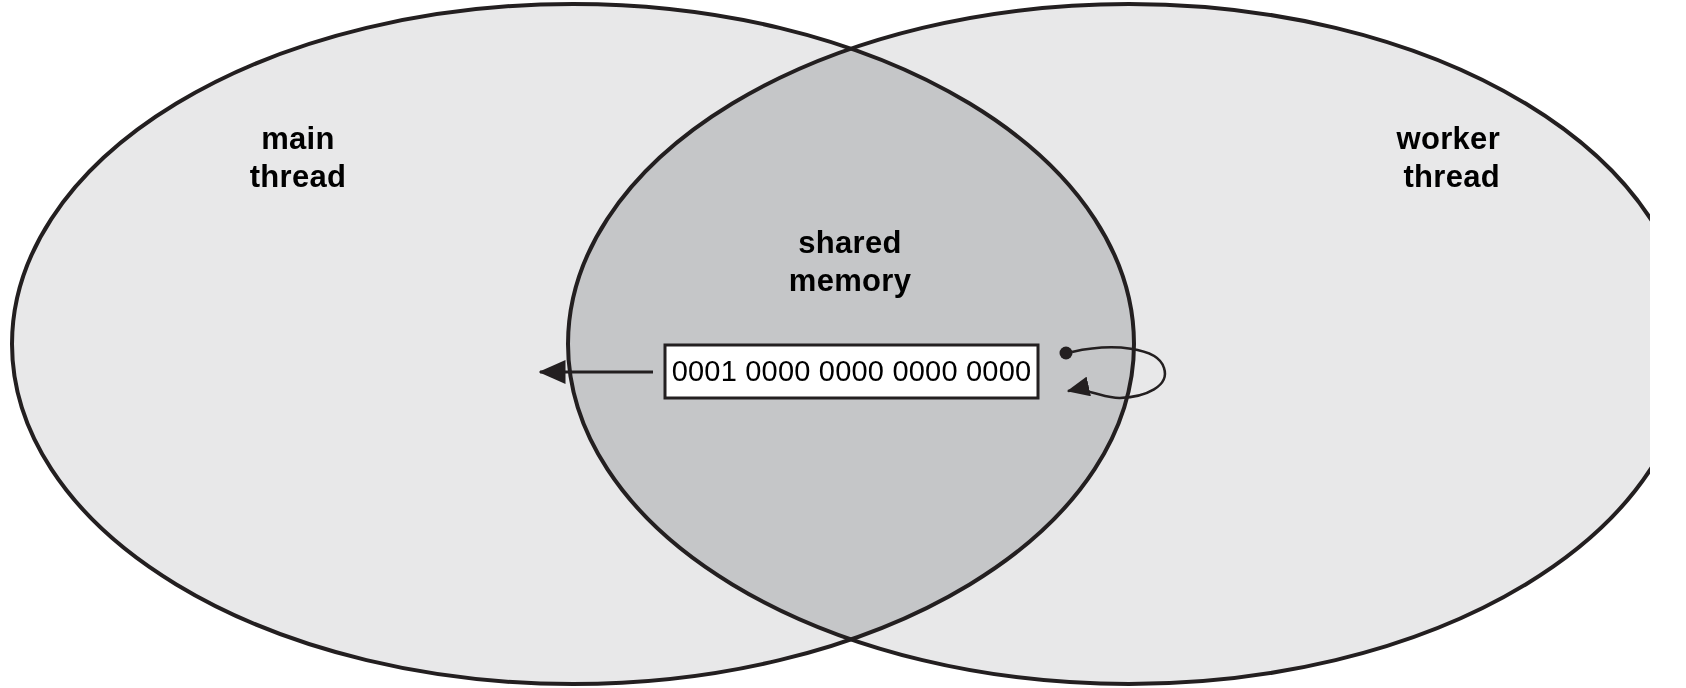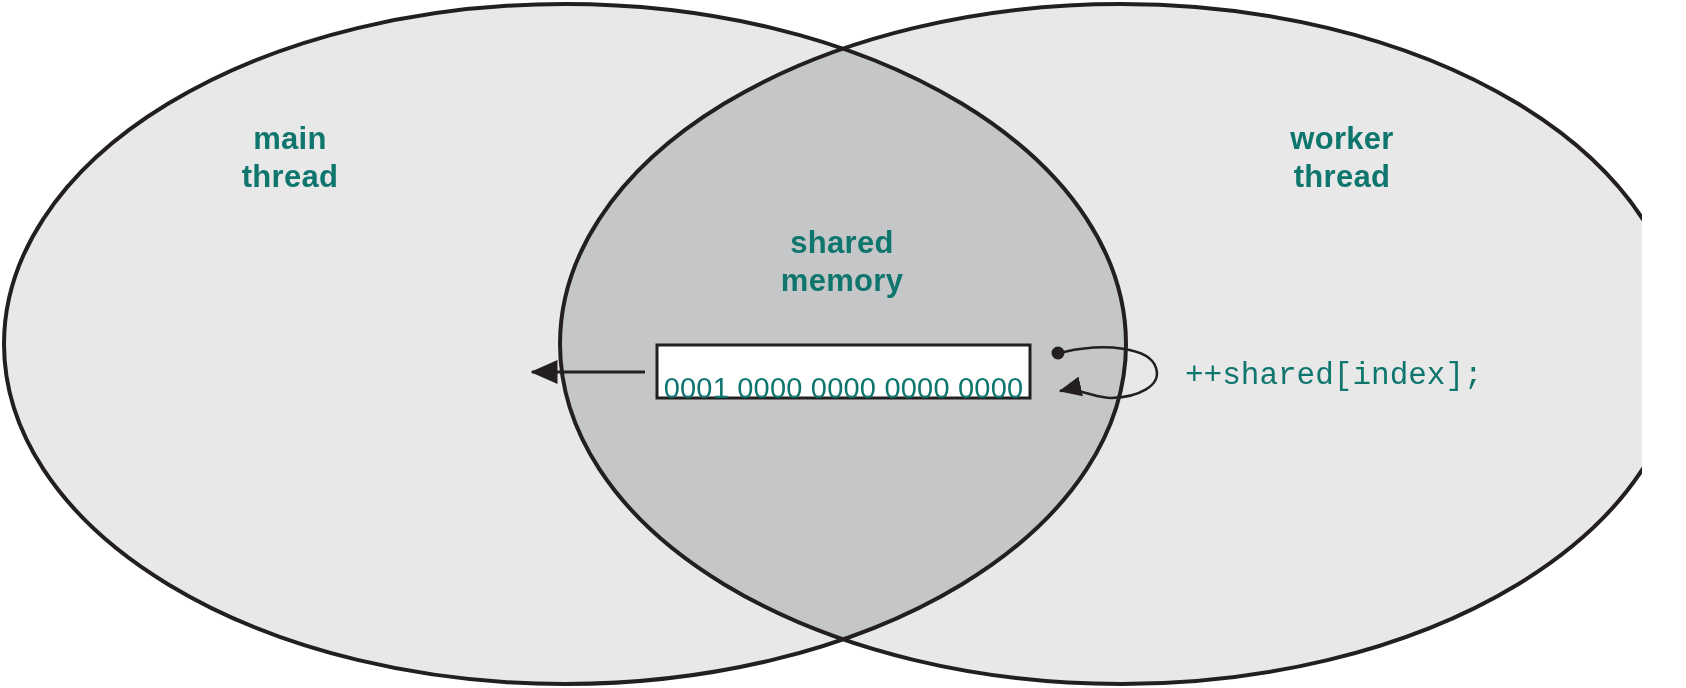--- a/index.html
+++ b/index.html
@@ -3,21 +3,22 @@
 <meta charset="utf-8">
 <style>
   html, body { margin: 0; padding: 0; background: #ffffff; }
   .stage {
     position: relative;
     width: 1642px;
     height: 688px;
     background: #ffffff;
     overflow: hidden;
     font-family: "Liberation Sans", sans-serif;
-    color: #0f766e;
+    color: #000000;
+    margin-left: 8px;
   }
   .stage svg { position: absolute; inset: 0; }
 
   .ellipse-fill   { fill: #e8e8e9; }
   .overlap-fill   { fill: #c5c6c8; }
   .ellipse-stroke { fill: none; stroke: #231f20; stroke-width: 4; }
   .memory-box     { fill: #ffffff; stroke: #231f20; stroke-width: 3; }
   .arrow-line     { stroke: #231f20; stroke-width: 3; fill: none; }
   .loop-line      { stroke: #231f20; stroke-width: 2.5; fill: none; }
   .dot            { fill: #231f20; }
@@ -26,36 +27,36 @@
     position: absolute;
     width: 300px;
     text-align: center;
     font-weight: bold;
     font-size: 31px;
     line-height: 38px;
     white-space: pre-line;
     letter-spacing: 0.3px;
   }
   .label-main    { left: 140px;  top: 120px; }
-  .label-worker  { left: 1192px; top: 120px; }
+  .label-worker  { left: 1192px; top: 120px; text-align: right; }
   .label-center  { left: 692px;  top: 224px; }
 
   .code {
     position: absolute;
     font-family: "Liberation Mono", monospace;
     font-size: 31px;
     line-height: 40px;
     white-space: pre;
   }
   .code-main   { left: 172px;  top: 315px; }
   .code-worker { left: 1185px; top: 356px; }
 
   .memory-value {
     position: absolute;
-    left: 657px; top: 362px;
+    left: 657px; top: 345px;
     width: 373px; height: 53px;
     display: flex;
     align-items: center;
     justify-content: center;
     font-size: 29px;
     letter-spacing: 0.2px;
     white-space: pre;
   }
 </style>
 </head>
@@ -96,15 +97,14 @@
 
   <div class="label label-worker">worker
 thread</div>
 
   <div class="label label-center">shared
 memory</div>
 
   <div class="memory-value">0001 0000 0000 0000 0000</div>
 
 
-  <div class="code code-worker">++shared[index];</div>
 
 </div>
 
 </body></html>

